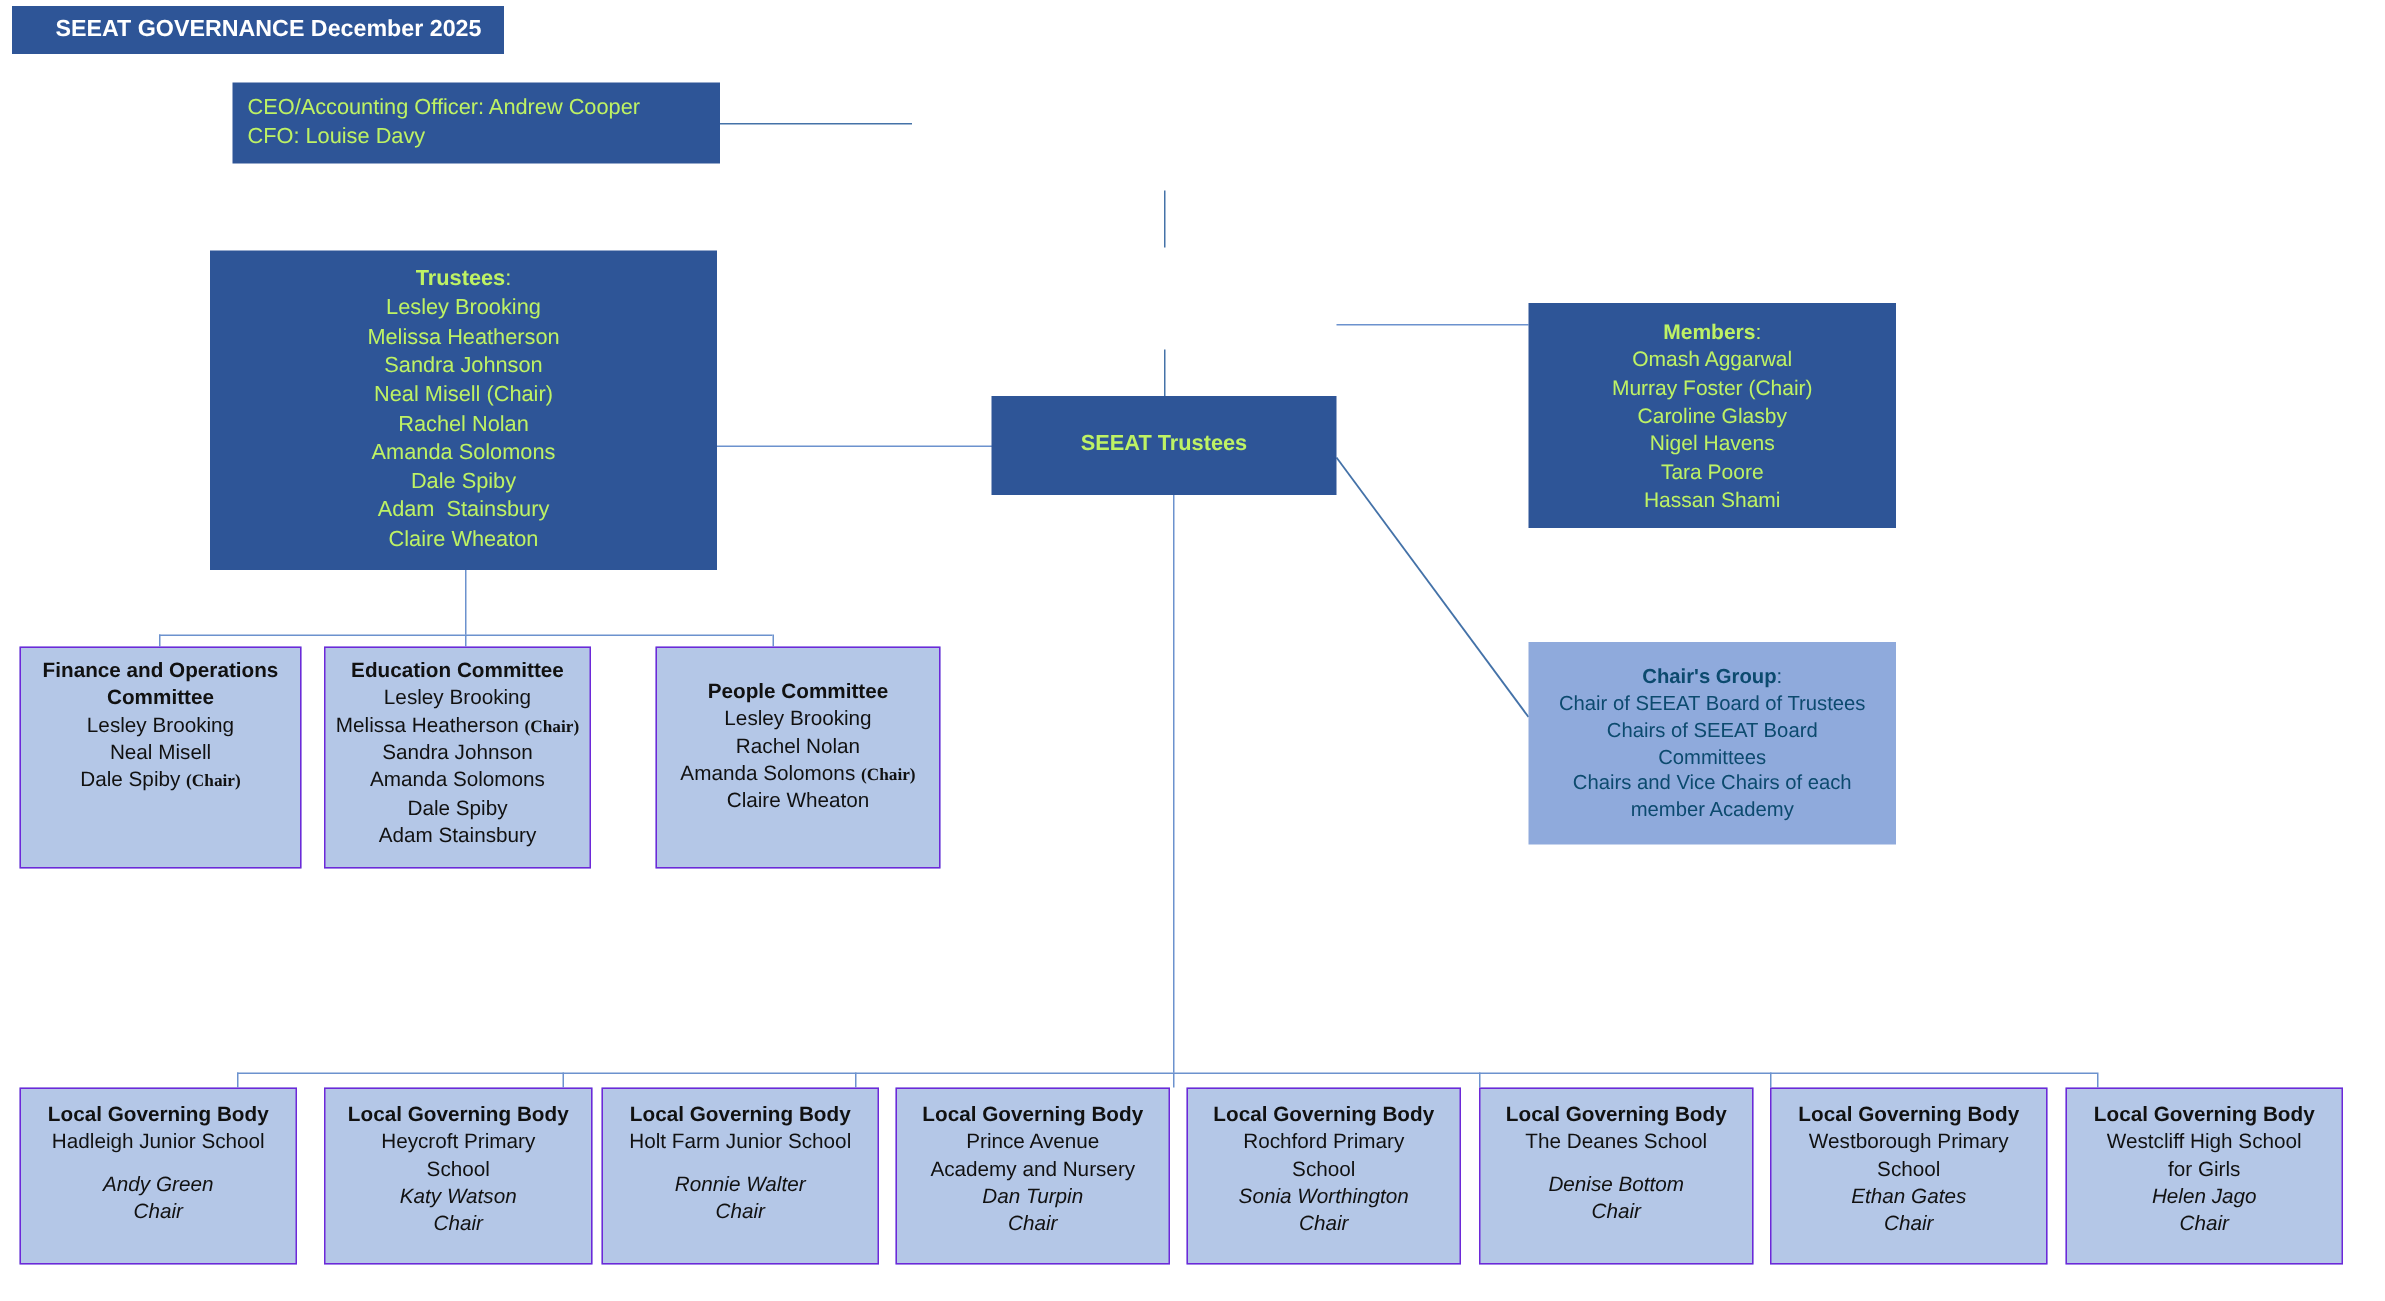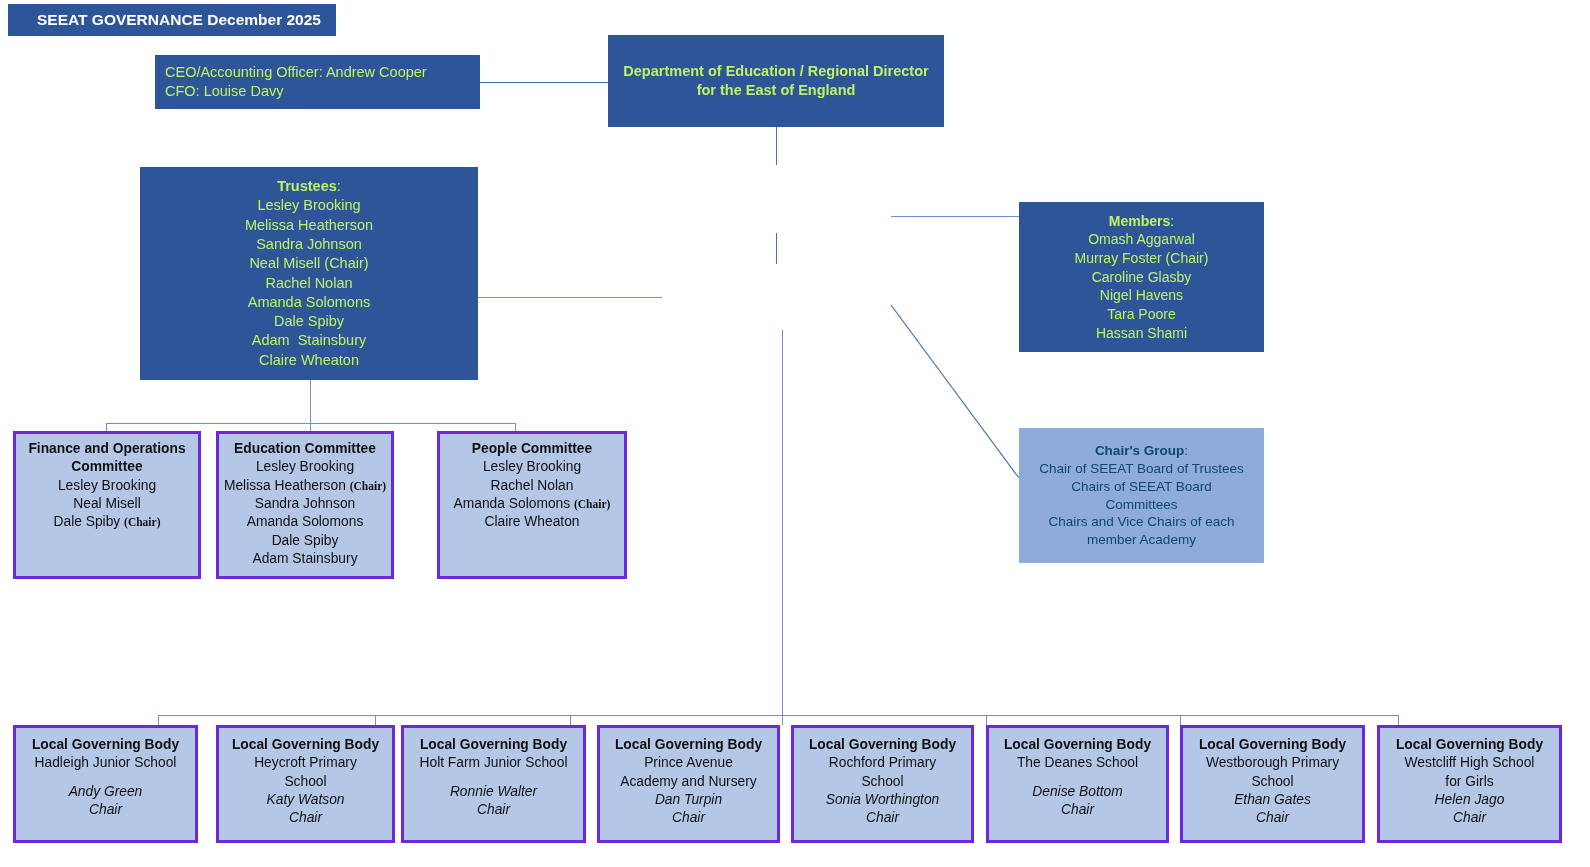--- a/index.html
+++ b/index.html
@@ -27,21 +27,21 @@
     text-align: center;
     z-index: 3;
   }
   .dark {
     background: #2E5597;
     color: #bef264;
   }
   .light {
     background: #B4C7E7;
     color: #111111;
-    border: 3px solid #6d28d9;
+    border: 1px solid #6d28d9;
   }
   .chairgrp {
     background: #8FAADC;
     color: #0c4a6e;
   }
   .title-banner {
     background: #2E5597;
     color: #ffffff;
     font-weight: bold;
     font-size: 15.5px;
@@ -113,26 +113,25 @@
 
   <div class="box title-banner" style="left:8px; top:4px; width:328px; height:32px;">
     <span class="ln">SEEAT GOVERNANCE December 2025</span>
   </div>
 
   <div class="box dark" style="left:155px; top:55px; width:325px; height:54px; font-size:14.5px; align-items:flex-start; padding-left:10px; text-align:left;">
     <span class="ln">CEO/Accounting Officer: Andrew Cooper</span>
     <span class="ln">CFO: Louise Davy</span>
   </div>
 
-  <div class="box dark" style="left:608px; top:35px; width:336px; height:92px; font-size:14.5px; font-weight:bold;">
-    <span class="ln">Department of Education / Regional Director</span>
-    <span class="ln">for the East of England</span>
-  </div>
-
-
+
+
+  <div class="box dark" style="left:661px; top:264px; width:230px; height:66px; font-size:14.5px; font-weight:bold;">
+    <span class="ln">SEEAT Trustees</span>
+  </div>
 
   <div class="box dark" style="left:1019px; top:202px; width:245px; height:150px; font-size:14px;">
     <span class="ln"><b>Members</b><span>:</span></span>
     <span class="ln">Omash Aggarwal</span>
     <span class="ln">Murray Foster (Chair)</span>
     <span class="ln">Caroline Glasby</span>
     <span class="ln">Nigel Havens</span>
     <span class="ln">Tara Poore</span>
     <span class="ln">Hassan Shami</span>
   </div>
@@ -170,21 +169,21 @@
   <div class="box light" style="left:216px; top:431px; width:178px; height:148px; font-size:13.8px; justify-content:flex-start; padding-top:6px;">
     <span class="ln b">Education Committee</span>
     <span class="ln"><span>Lesley Brooking</span><span class="small-chair"></span></span>
     <span class="ln"><span>Melissa Heatherson </span><span class="small-chair">(Chair)</span></span>
     <span class="ln"><span>Sandra Johnson</span><span class="small-chair"></span></span>
     <span class="ln"><span>Amanda Solomons</span><span class="small-chair"></span></span>
     <span class="ln"><span>Dale Spiby</span><span class="small-chair"></span></span>
     <span class="ln"><span>Adam Stainsbury</span><span class="small-chair"></span></span>
   </div>
 
-  <div class="box light" style="left:437px; top:431px; width:190px; height:148px; font-size:13.8px; justify-content:flex-start; padding-top:6px;">
+  <div class="box light" style="left:437px; top:431px; width:190px; height:148px; font-size:13.8px; justify-content:flex-start; padding-top:20px;">
     <span class="ln b">People Committee</span>
     <span class="ln"><span>Lesley Brooking</span><span class="small-chair"></span></span>
     <span class="ln"><span>Rachel Nolan</span><span class="small-chair"></span></span>
     <span class="ln"><span>Amanda Solomons </span><span class="small-chair">(Chair)</span></span>
     <span class="ln"><span>Claire Wheaton</span><span class="small-chair"></span></span>
   </div>
 
   <div class="box light" style="left:13px; top:725px; width:185px; height:118px; font-size:13.8px; justify-content:flex-start; padding-top:8px;">
     <span class="ln b">Local Governing Body</span>
     <span class="ln">Hadleigh Junior School</span>

